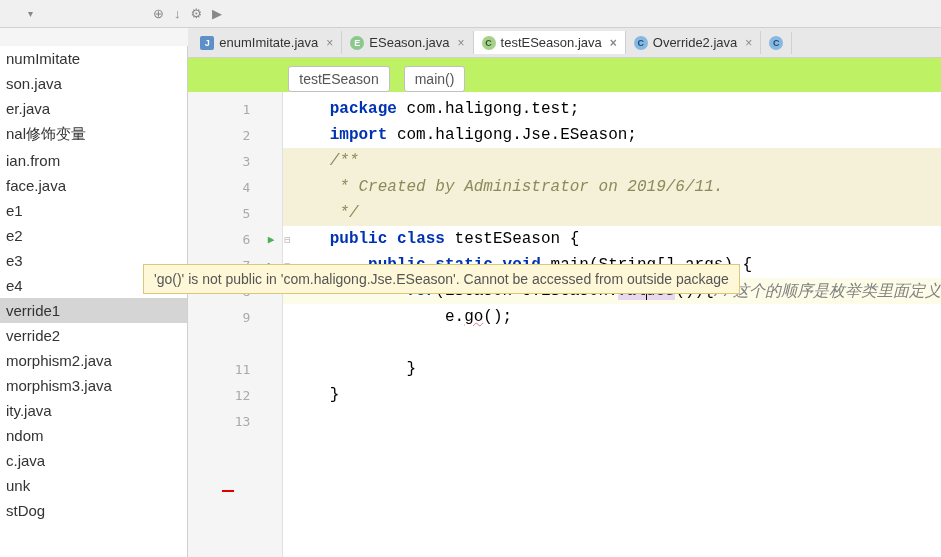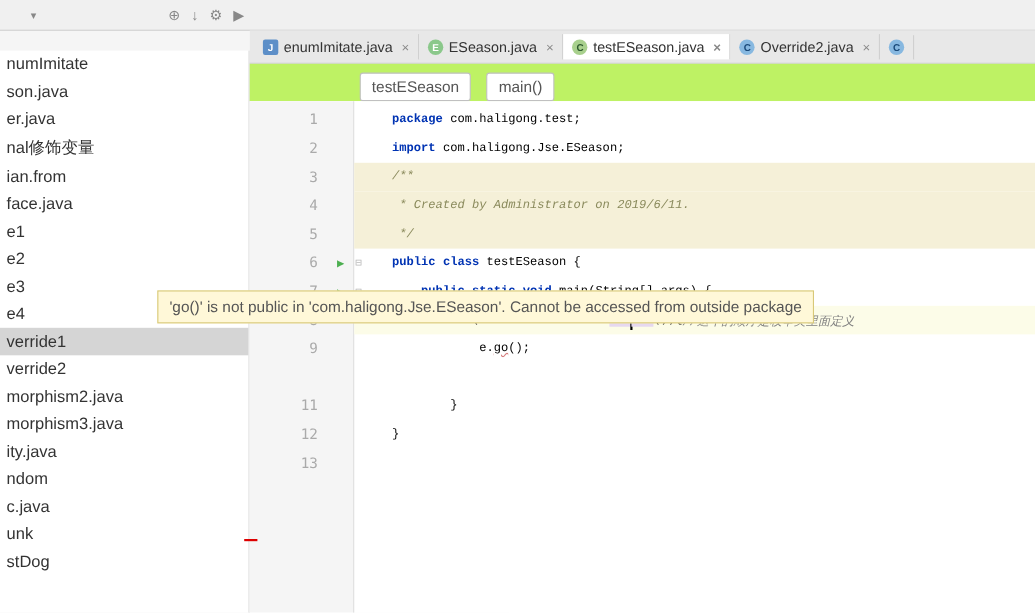--- a/index.html
+++ b/index.html
@@ -143,21 +143,21 @@
     }
     .fold-mark {
       position: absolute;
       right: -8px;
       color: #bbb;
       font-size: 10px;
     }
     .code-area {
       flex: 1;
       font-family: Consolas, "Courier New", monospace;
-      font-size: 11px;
+      font-size: 16px;
       padding-top: 4px;
       position: relative;
       text-align: right;
     }
     .code-line {
       height: 26px;
       display: flex;
       align-items: center;
       white-space: pre;
       padding-left: 8px;

